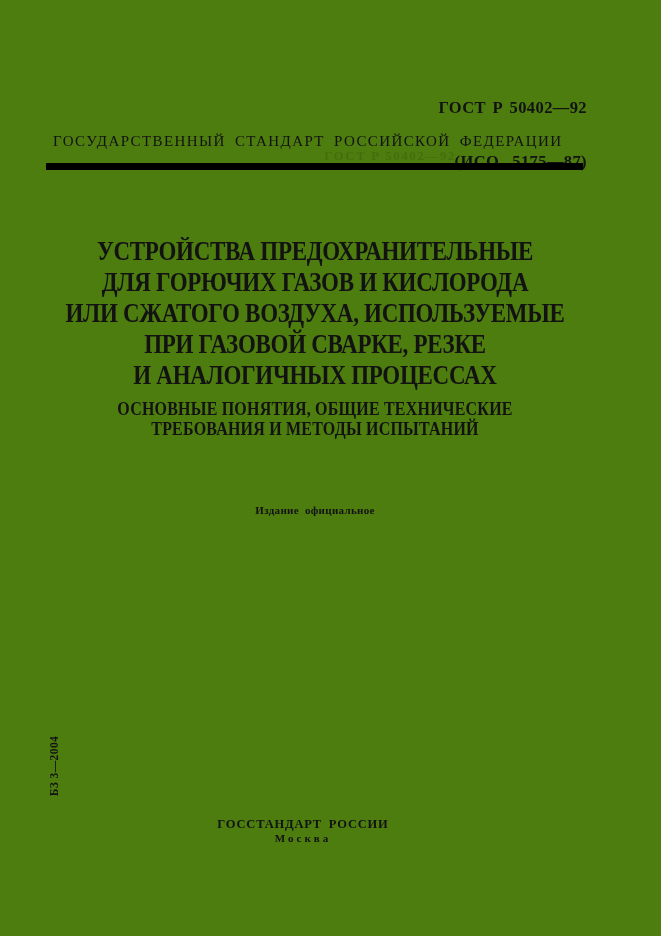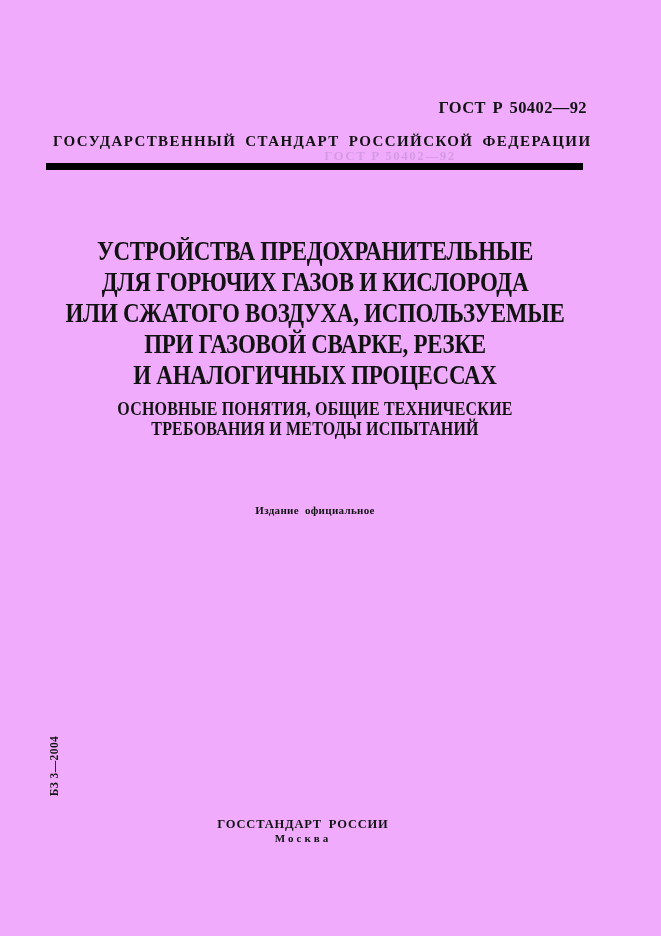--- a/index.html
+++ b/index.html
@@ -5,21 +5,21 @@
   html, body {
     margin: 0;
     padding: 0;
     background: #e8e8e8;
   }
   .page {
     position: relative;
     width: 661px;
     height: 936px;
     margin: 0 auto;
-    background: #f0abfc;
+    background: #4d7c0f;
     color: #121212;
     font-family: "Liberation Serif", "DejaVu Serif", serif;
     overflow: hidden;
   }
   .doc-code {
     position: absolute;
     top: 63px;
     right: 74px;
     text-align: right;
     font-size: 16.5px;
@@ -27,21 +27,21 @@
     line-height: 18px;
     letter-spacing: 0.4px;
     word-spacing: 2px;
     white-space: pre;
   }
   .standard-type {
     position: absolute;
     top: 133px;
     left: 53px;
     font-size: 15px;
-    font-weight: bold;
+    font-weight: normal;
     letter-spacing: 1.4px;
     word-spacing: 4px;
     white-space: nowrap;
   }
   .divider-bar {
     position: absolute;
     top: 163px;
     left: 46px;
     width: 537px;
     height: 7px;
@@ -126,20 +126,21 @@
     letter-spacing: 3px;
   }
 </style>
 </head>
 <body>
 
 <div class="page">
 
   <div class="doc-code">
     <div>ГОСТ Р 50402—92</div>
+    <div>(ИСО  5175—87)</div>
   </div>
 
   <div class="standard-type">ГОСУДАРСТВЕННЫЙ СТАНДАРТ РОССИЙСКОЙ ФЕДЕРАЦИИ</div>
 
   <div class="scan-ghost">ГОСТ Р 50402—92</div>
 
   <div class="divider-bar"></div>
 
   <div class="title-block">
     <div class="title-line">УСТРОЙСТВА ПРЕДОХРАНИТЕЛЬНЫЕ</div>

